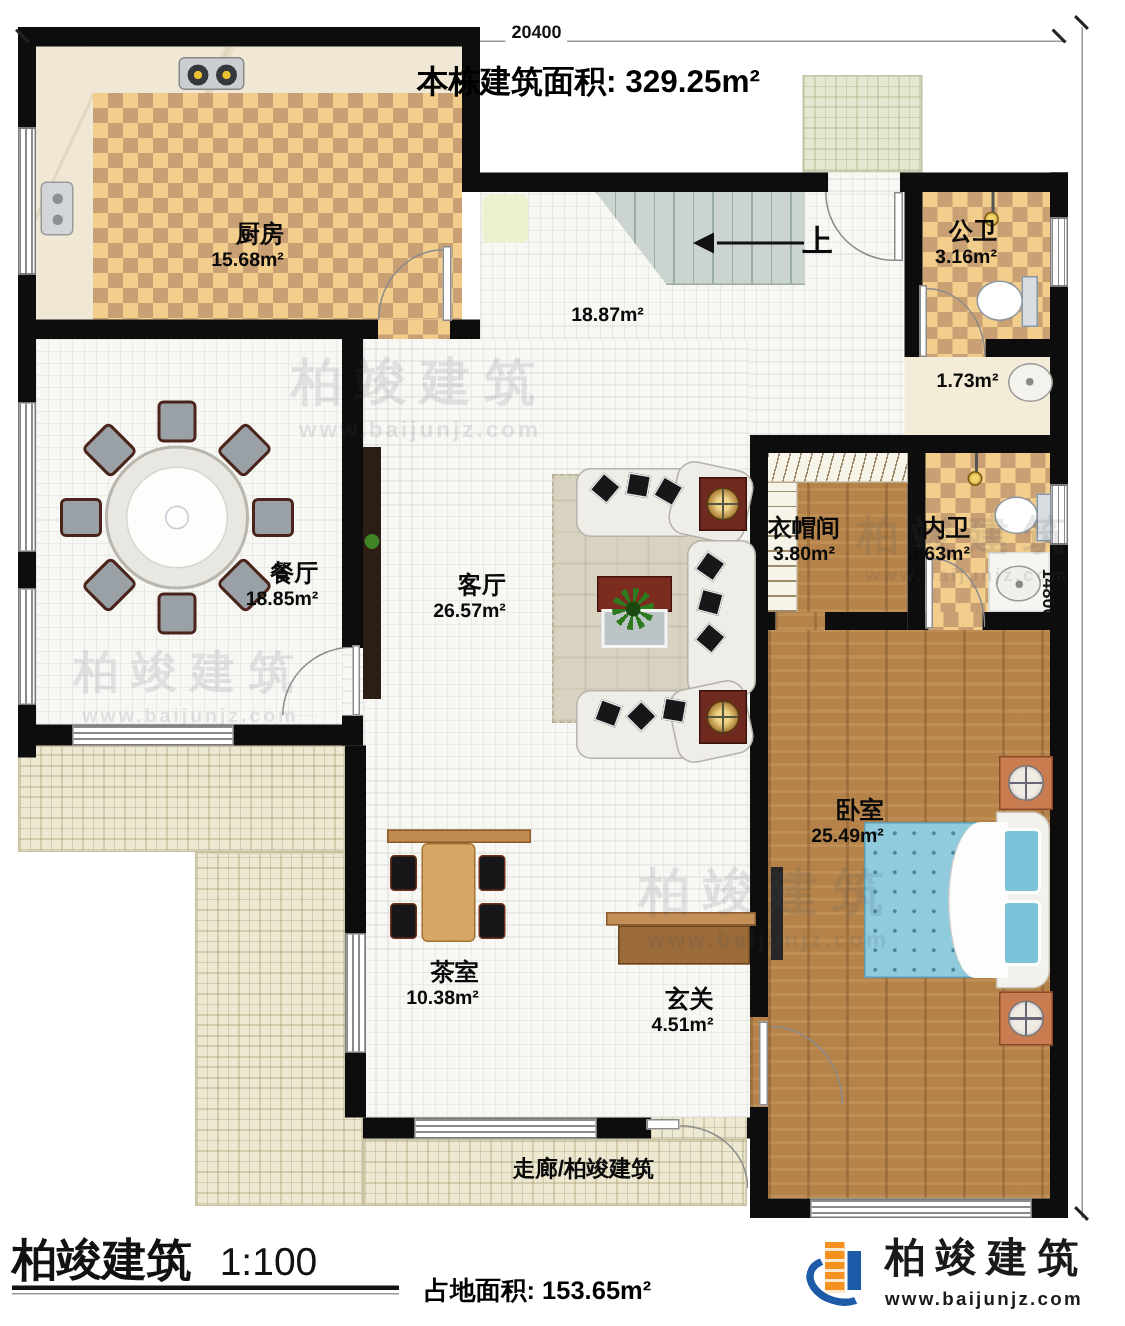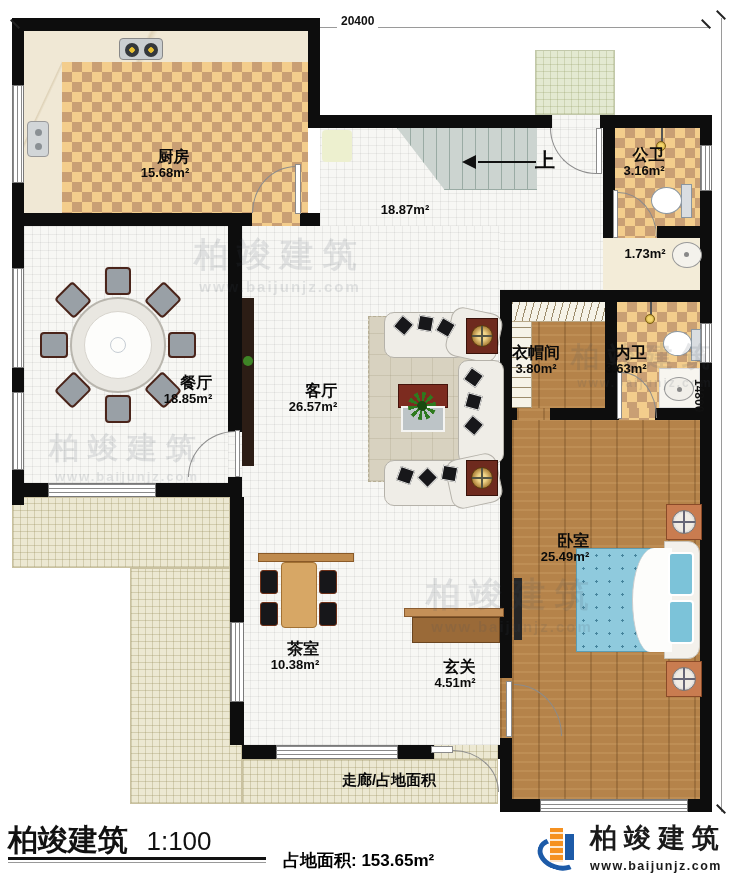--- a/index.html
+++ b/index.html
@@ -271,34 +271,35 @@
   </div>
   <div class="rlabel" style="left:295px;top:640px">
     <div class="rname">茶室</div>
     <div class="rarea">10.38m²</div>
   </div>
   <div class="rlabel" style="left:455px;top:658px">
     <div class="rname">玄关</div>
     <div class="rarea">4.51m²</div>
   </div>
   <div class="rlabel" style="left:389px;top:771px">
-    <div class="rname" style="font-size:15px">走廊/占地面积</div>
+    <div class="rname" style="font-size:15px">走廊/柏竣建筑</div>
   </div>
   <div class="ann" style="left:405px;top:202px">18.87m²</div>
   <div class="ann" style="left:645px;top:246px">1.73m²</div>
 
   <div class="dimline" style="left:15px;top:27px;width:696px;height:1px"></div>
   <div class="tick" style="left:9px;top:23px"></div>
   <div class="tick" style="left:700px;top:23px"></div>
   <div class="dim" style="left:337px;top:14px">20400</div>
   <div class="dimline" style="left:721px;top:18px;width:1px;height:794px"></div>
   <div class="tick" style="left:715px;top:14px"></div>
   <div class="tick" style="left:715px;top:808px"></div>
   <div class="dim" style="left:706px;top:375px;transform:rotate(90deg);transform-origin:left top;background:transparent">14800</div>
 
+  <div class="hdr-line" style="left:278px;top:40px">本栋建筑面积: 329.25m²</div>
 
   <div style="position:absolute;left:8px;top:820px;z-index:7;white-space:nowrap">
     <span style="font-size:30px;font-weight:700">柏竣建筑</span>
     <span style="font-size:26px;font-weight:500;margin-left:14px">1:100</span>
   </div>
   <div style="position:absolute;left:8px;top:857px;width:258px;height:3px;background:#111;z-index:7"></div>
   <div style="position:absolute;left:8px;top:862px;width:258px;height:1px;background:#999;z-index:7"></div>
   <div class="ft-line" style="left:283px;top:849px">占地面积: 153.65m²</div>
 
   <div style="position:absolute;left:536px;top:822px;width:48px;height:48px;z-index:7">

